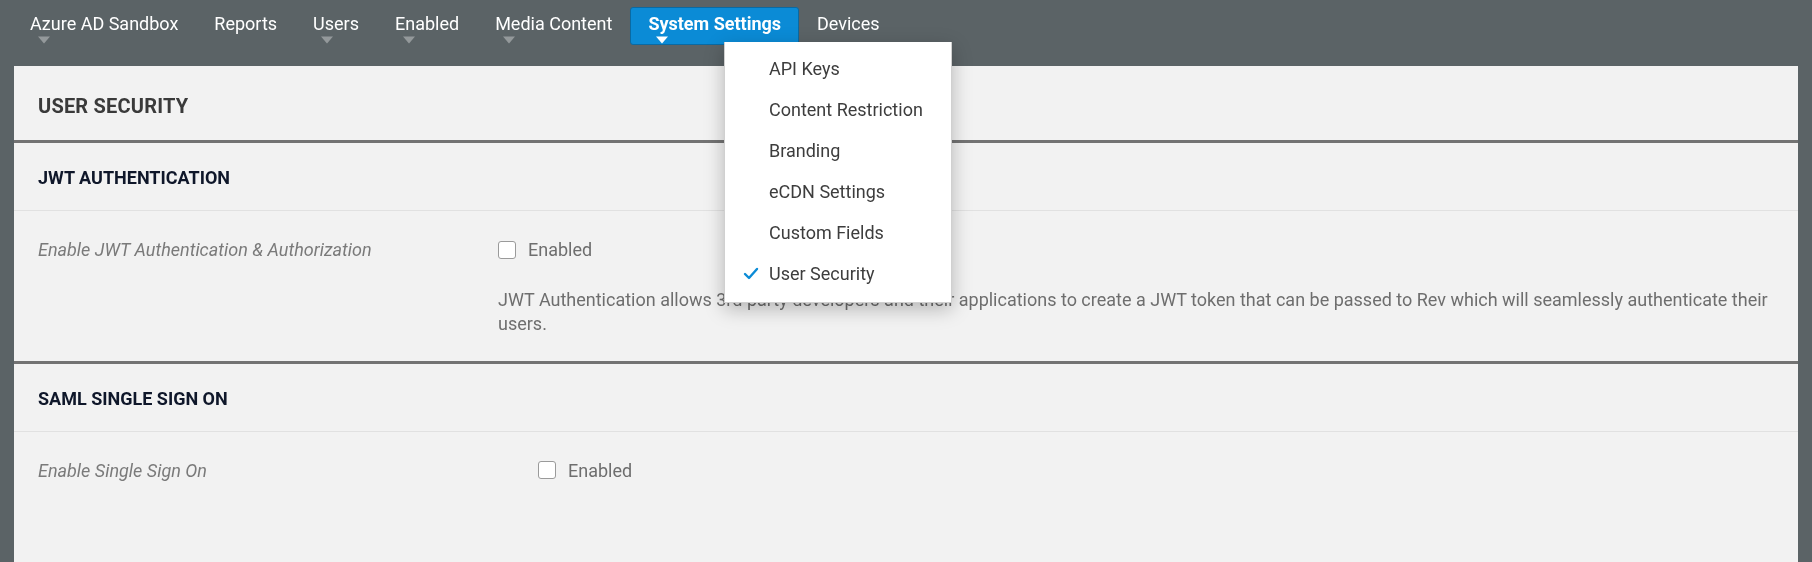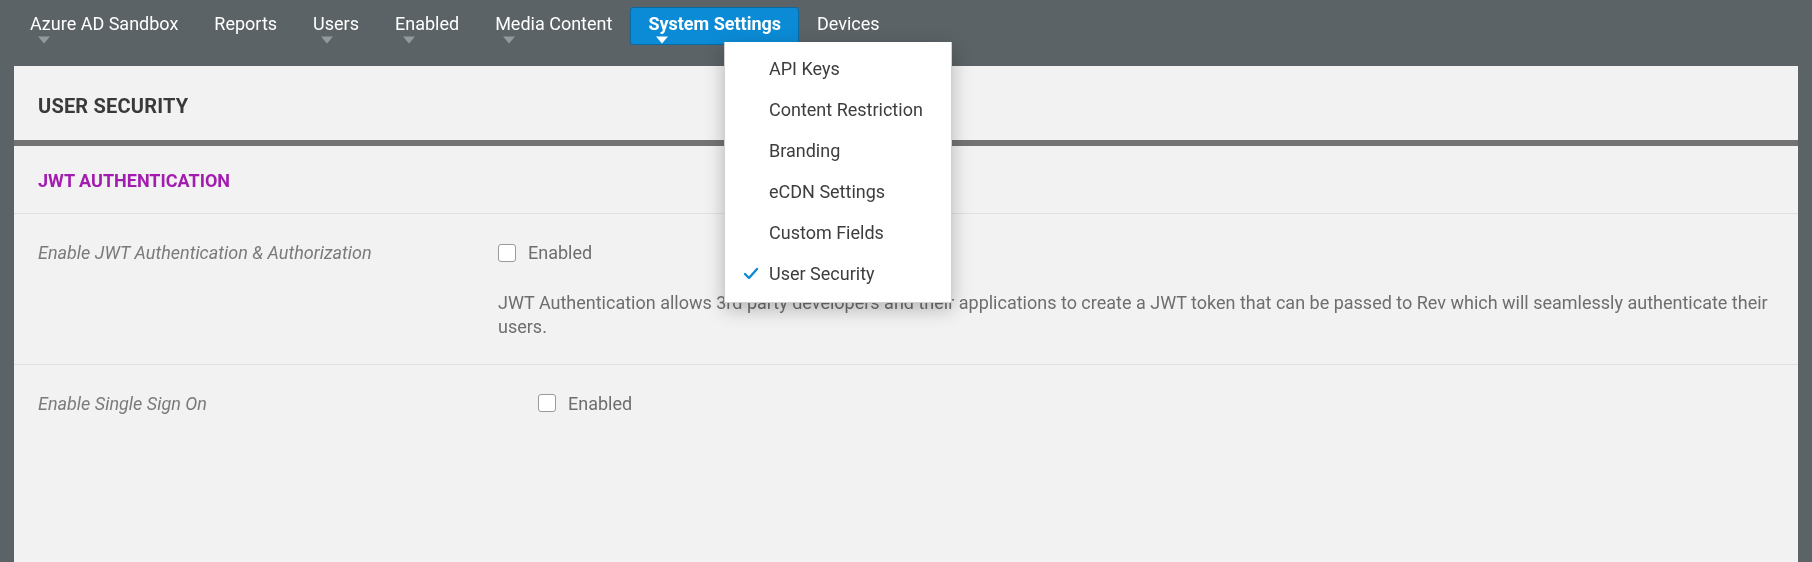--- a/index.html
+++ b/index.html
@@ -83,23 +83,23 @@
   .section-title {
     font-size: 20px;
     font-weight:700;
     color:#3a3a3a;
     padding: 28px 24px 22px 24px;
     letter-spacing: .2px;
   }
   .subsection-title {
     font-size: 18px;
     font-weight:700;
-    color:#a21caf;
+    color:#0f172a;
     padding: 24px 24px 22px 24px;
-    border-top:6px solid #737373;
+    border-top:3px solid #737373;
   }
 
   .form-row {
     display:flex;
     align-items:flex-start;
     padding: 28px 24px 24px 24px;
     border-top:1px solid #e1e1e1;
     color:#7a7a7a;
     font-size:18px;
   }
@@ -228,20 +228,21 @@
       <div class="form-label">Enable JWT Authentication &amp; Authorization</div>
       <div class="form-field">
         <div class="checkbox-line">
           <div class="checkbox"></div>
           <span class="checkbox-label">Enabled</span>
         </div>
         <div class="help-text">JWT Authentication allows 3rd party developers and their applications to create a JWT token that can be passed to Rev which will seamlessly authenticate their users.</div>
       </div>
     </div>
 
+    <div class="subsection-title">SAML SINGLE SIGN ON</div>
 
     <div class="form-row" style="border-bottom:none;gap:40px;">
       <div class="form-label">Enable Single Sign On</div>
       <div class="form-field">
         <div class="checkbox-line">
           <div class="checkbox"></div>
           <span class="checkbox-label">Enabled</span>
         </div>
       </div>
     </div>

